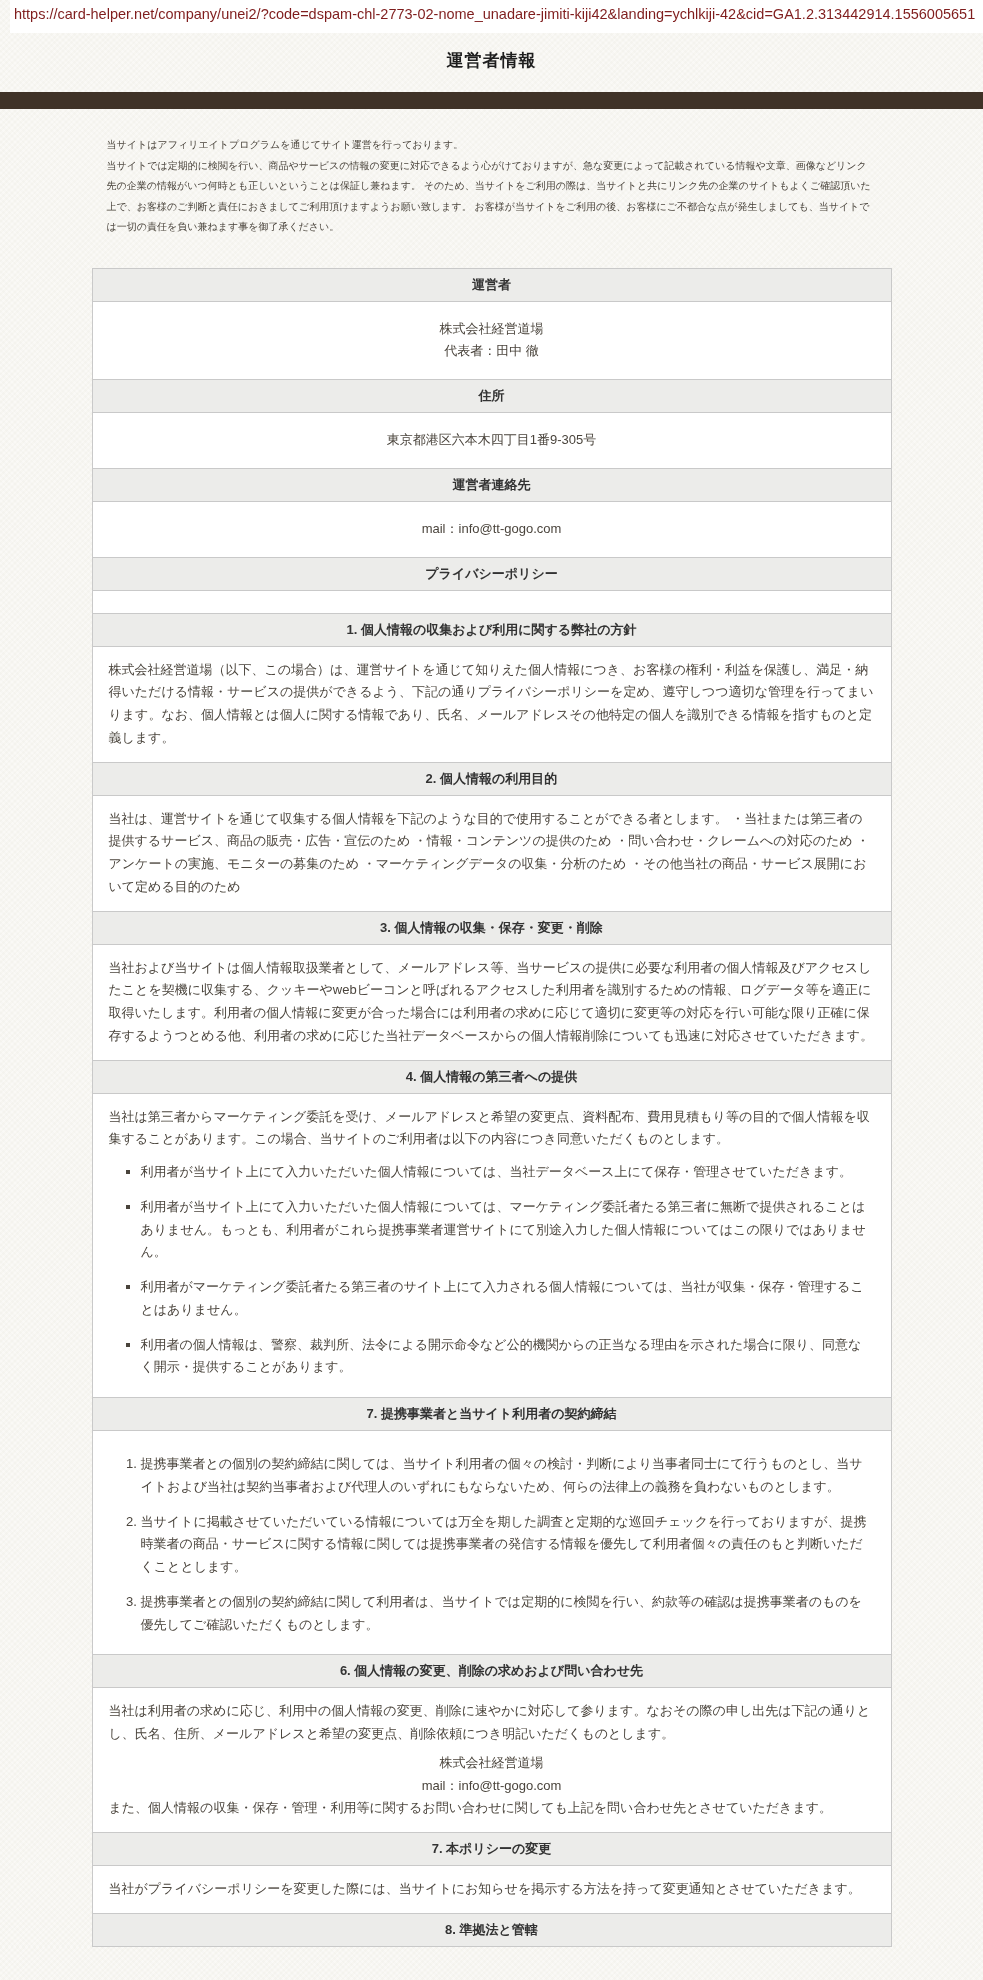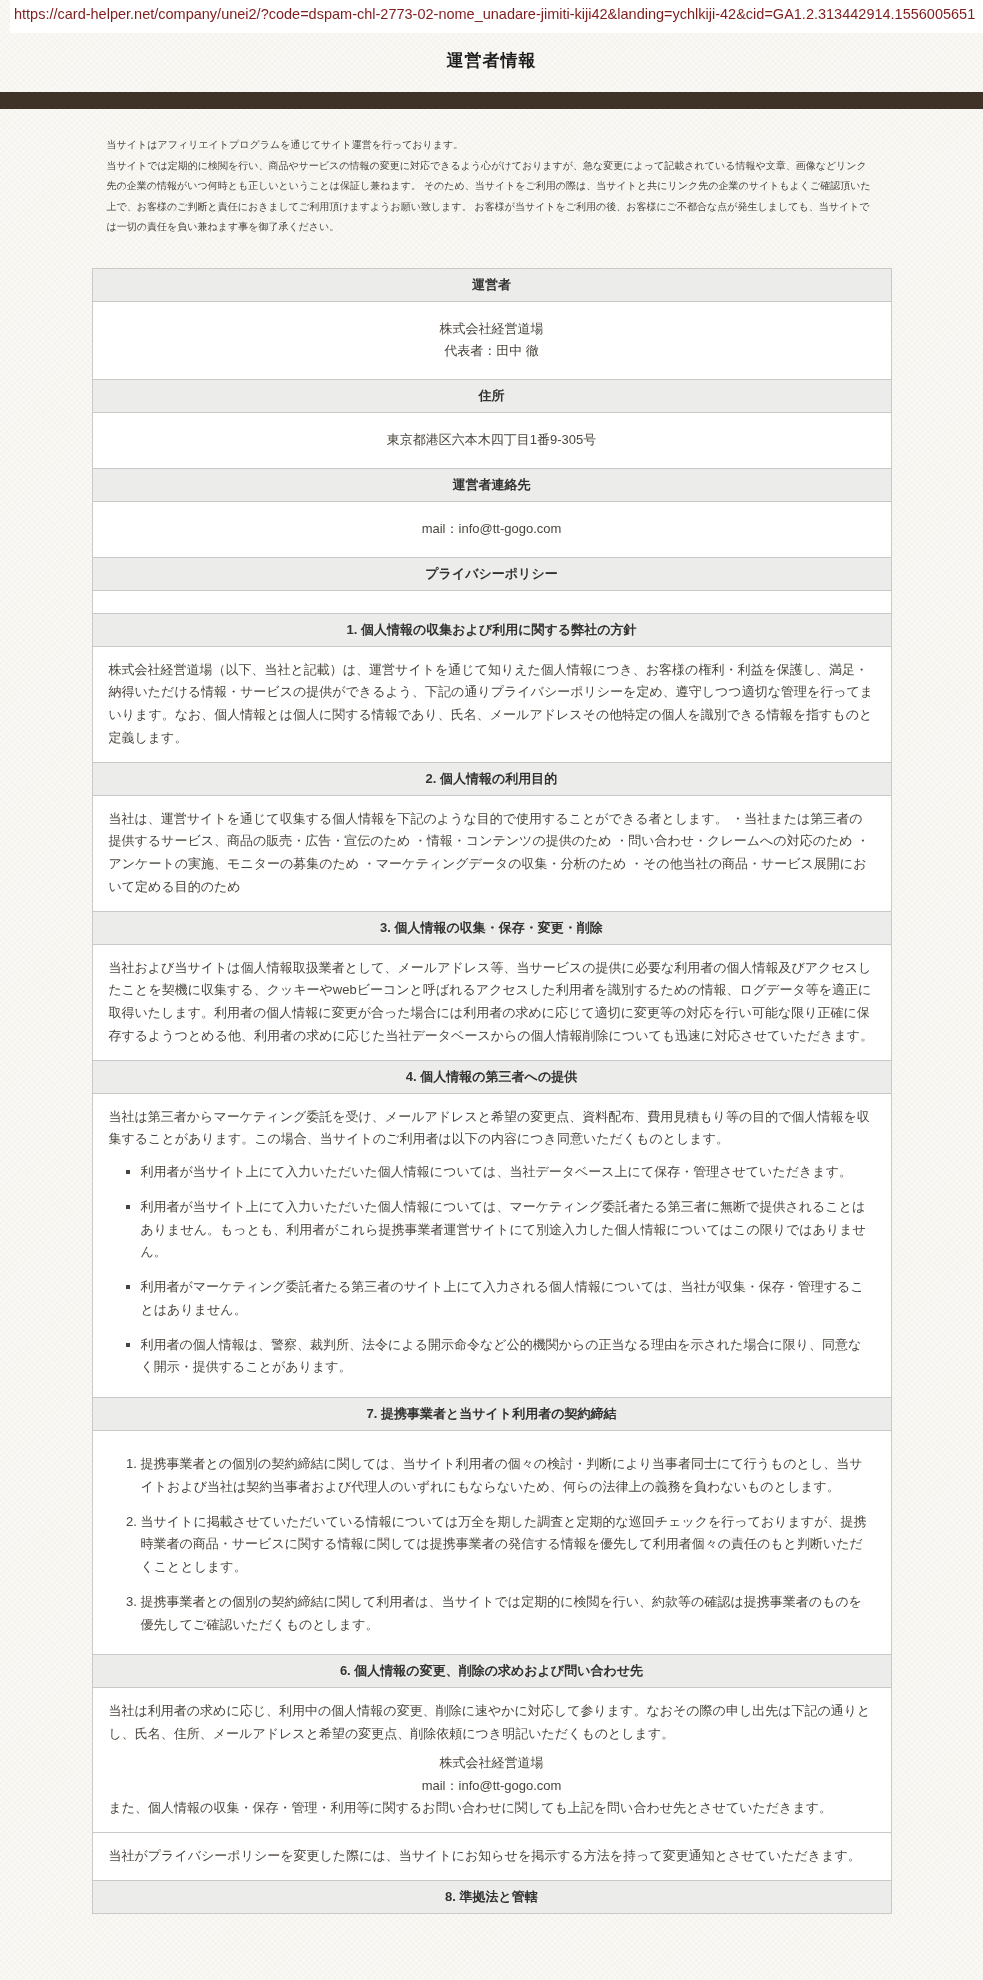--- a/index.html
+++ b/index.html
@@ -134,21 +134,21 @@
           <th>プライバシーポリシー</th>
         </tr>
         <tr>
           <td class="empty"></td>
         </tr>
         <tr>
           <th>1. 個人情報の収集および利用に関する弊社の方針</th>
         </tr>
         <tr>
           <td>
-            <p>株式会社経営道場（以下、当社と記載）は、運営サイトを通じて知りえた個人情報につき、お客様の権利・利益を保護し、満足・納得いただける情報・サービスの提供ができるよう、下記の通りプライバシーポリシーを定め、遵守しつつ適切な管理を行ってまいります。なお、個人情報とは個人に関する情報であり、氏名、メールアドレスその他特定の個人を識別できる情報を指すものと定義します。</p>
+            <p>株式会社経営道場（以下、この場合）は、運営サイトを通じて知りえた個人情報につき、お客様の権利・利益を保護し、満足・納得いただける情報・サービスの提供ができるよう、下記の通りプライバシーポリシーを定め、遵守しつつ適切な管理を行ってまいります。なお、個人情報とは個人に関する情報であり、氏名、メールアドレスその他特定の個人を識別できる情報を指すものと定義します。</p>
           </td>
         </tr>
         <tr>
           <th>2. 個人情報の利用目的</th>
         </tr>
         <tr>
           <td>
             <p>当社は、運営サイトを通じて収集する個人情報を下記のような目的で使用することができる者とします。 ・当社または第三者の提供するサービス、商品の販売・広告・宣伝のため ・情報・コンテンツの提供のため ・問い合わせ・クレームへの対応のため ・アンケートの実施、モニターの募集のため ・マーケティングデータの収集・分析のため ・その他当社の商品・サービス展開において定める目的のため</p>
           </td>
         </tr>
@@ -191,20 +191,23 @@
         </tr>
         <tr>
           <td>
             <p>当社は利用者の求めに応じ、利用中の個人情報の変更、削除に速やかに対応して参ります。なおその際の申し出先は下記の通りとし、氏名、住所、メールアドレスと希望の変更点、削除依頼につき明記いただくものとします。</p>
             <div class="center-line">株式会社経営道場</div>
             <div class="center-line">mail：info@tt-gogo.com</div>
             <p>また、個人情報の収集・保存・管理・利用等に関するお問い合わせに関しても上記を問い合わせ先とさせていただきます。</p>
           </td>
         </tr>
         <tr>
+          <th>7. 本ポリシーの変更</th>
+        </tr>
+        <tr>
           <td>
             <p>当社がプライバシーポリシーを変更した際には、当サイトにお知らせを掲示する方法を持って変更通知とさせていただきます。</p>
           </td>
         </tr>
         <tr>
           <th>8. 準拠法と管轄</th>
         </tr>
       </tbody>
   </table>
 </div>

